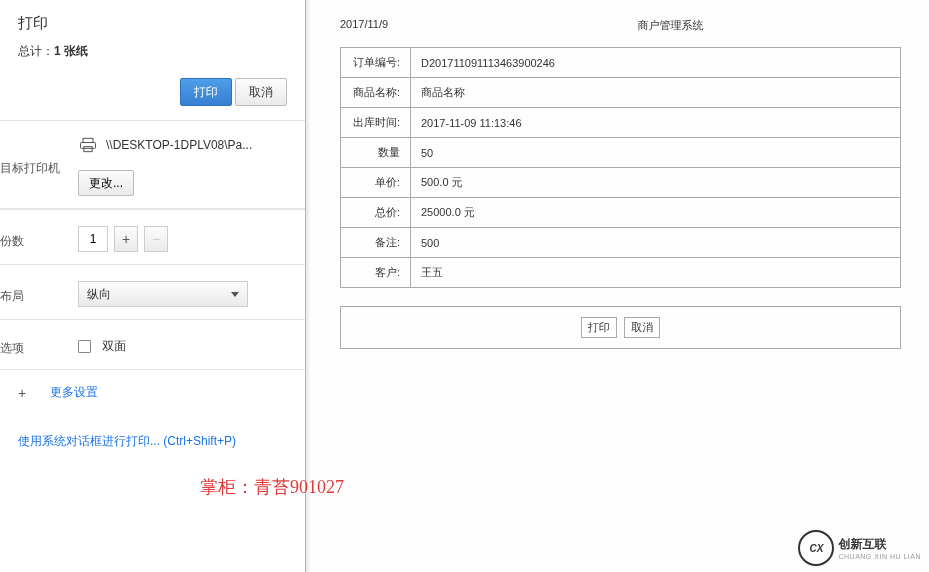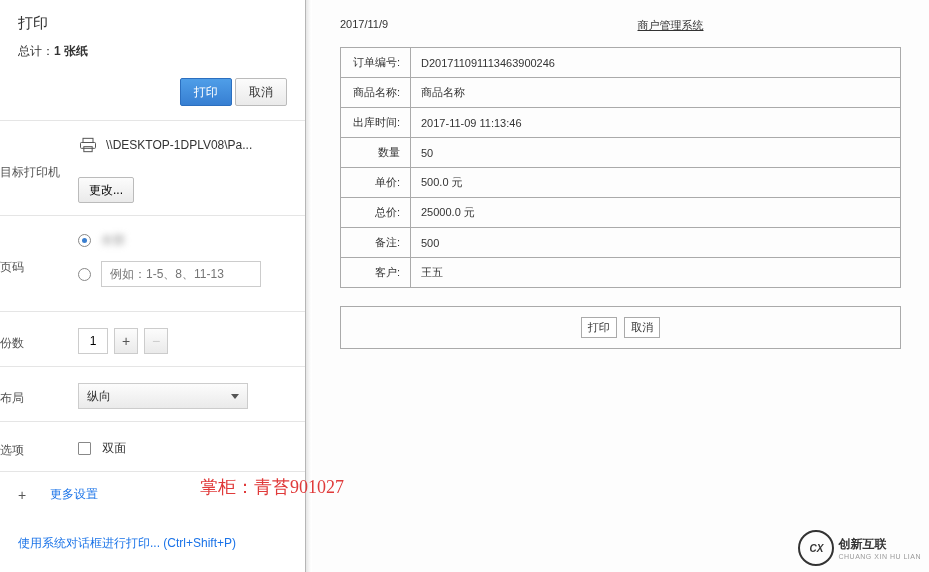--- a/index.html
+++ b/index.html
@@ -60,21 +60,21 @@
       padding-top: 4px;
       font-size: 12px;
       flex-shrink: 0;
     }
     .section-body { flex: 1; }
     .printer-row { display: flex; align-items: center; }
     .printer-icon { width: 20px; height: 16px; margin-right: 8px; position: relative; }
     .printer-icon svg { width: 20px; height: 16px; stroke:#555; fill:none; stroke-width:1.2; }
     .printer-name { font-size: 12px; color: #333; }
     .small-btn {
-      margin-top: 24px;
+      margin-top: 17px;
       height: 26px;
       line-height: 24px;
       padding: 0 10px;
       font-size: 12px;
       border: 1px solid #bbb;
       border-radius: 2px;
       background: linear-gradient(#fcfcfc,#eaeaea);
       cursor: pointer;
     }
     .radio-row { display: flex; align-items: center; margin-bottom: 12px; }
@@ -119,21 +119,21 @@
     
     .right-panel {
       margin-left: 312px;
       height: 572px;
       background: #fdfdfd;
       padding: 18px 28px;
       position: relative;
     }
     .page-header { display:flex; font-size:11px; color:#333; margin-bottom:14px;}
     .page-date { width: 200px; }
-    .page-title { flex:1; text-align:center; font-size:11px;text-decoration:underline;}
+    .page-title { flex:1; text-align:center; font-size:11px;}
     .order-table {
       border: 1px solid #999;
       border-collapse: collapse;
       width: 100%;
       font-size: 11px;
     }
     .order-table td {
       border: 1px solid #aaa;
       padding: 7px 10px;
     }
@@ -208,35 +208,20 @@
               <rect x="7" y="11" width="10" height="6"></rect>
             </svg>
         </span>
         <span class="printer-name">\\DESKTOP-1DPLV08\Pa...</span>
       </div>
       <button class="small-btn">更改...</button>
     </div>
   </div>
   <hr class="hr">
 
-  <div class="section">
-    <div class="section-label">页码</div>
-    <div class="section-body">
-      <div class="radio-row">
-        <span class="radio checked">
-            <span class="dot"></span>
-          </span>
-        <span class="blur-label">全部</span>
-      </div>
-      <div class="radio-row">
-        <span class="radio"></span>
-        <input class="radio-label-dim" placeholder="例如：1-5、8、11-13" style="">
-      </div>
-    </div>
-  </div>
   <hr class="hr">
 
   <div class="section">
     <div class="section-label">份数</div>
     <div class="section-body copies-row">
       <input class="copies-input" value="1" style="">
       <button class="step">+</button>
       <button class="step disabled">−</button>
     </div>
   </div>

